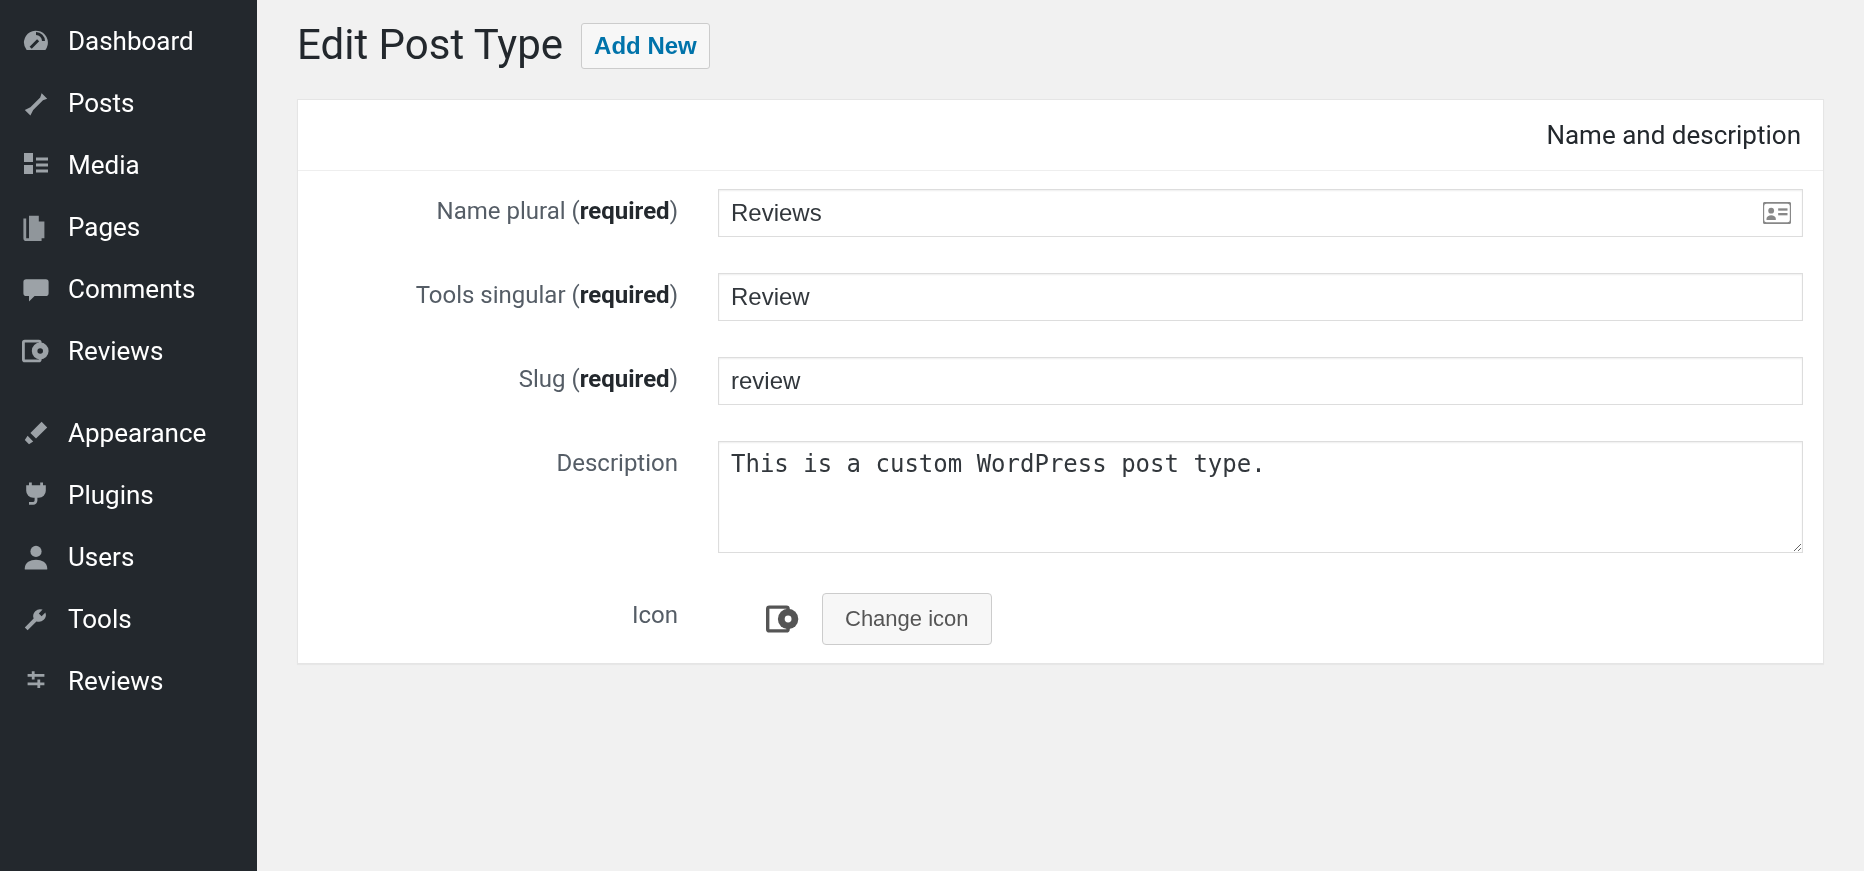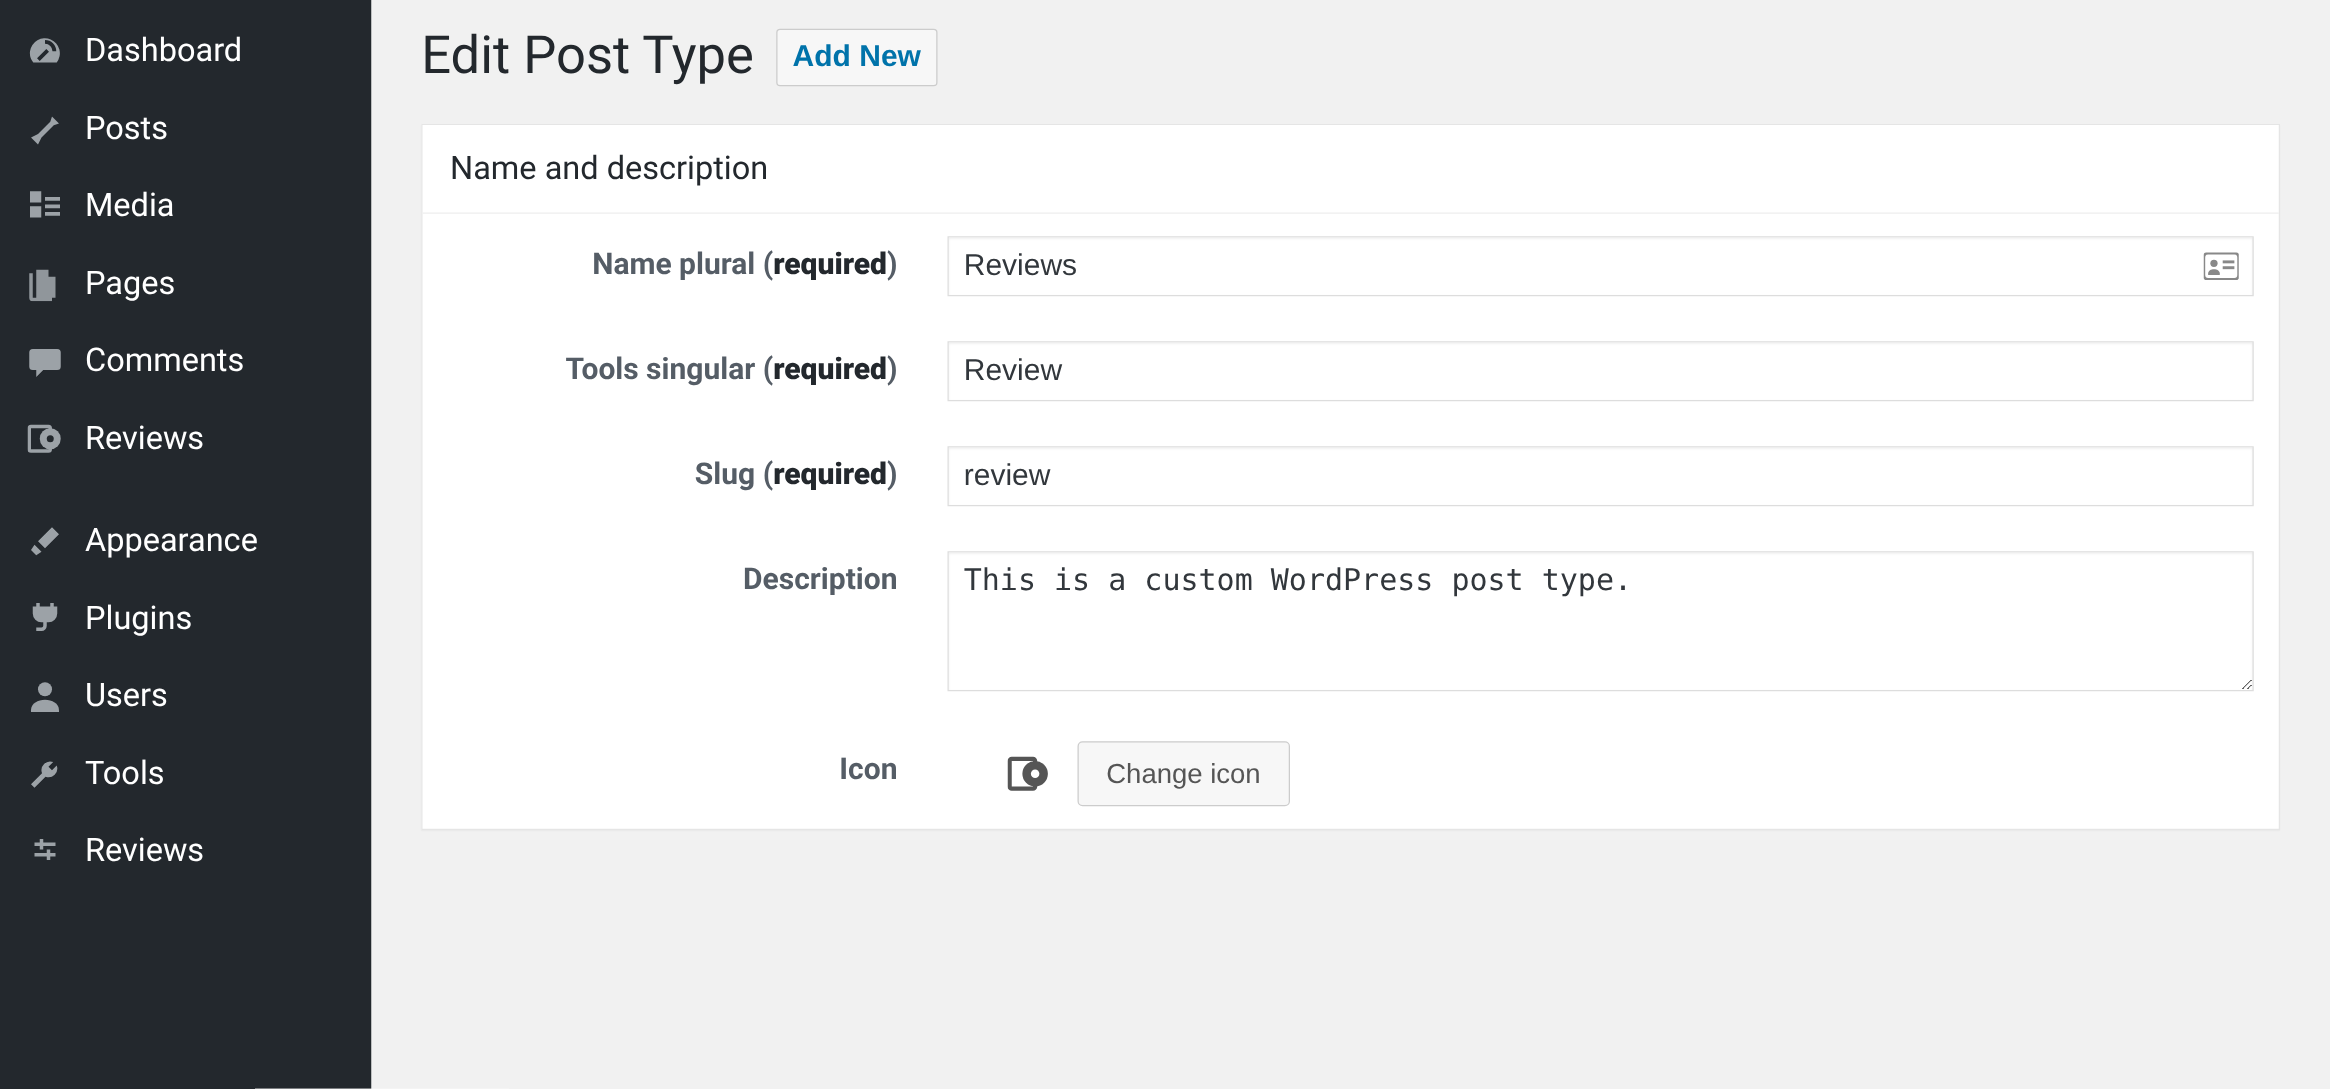--- a/index.html
+++ b/index.html
@@ -4,21 +4,21 @@
 <style>
   * { box-sizing: border-box; margin: 0; padding: 0; }
   body {
     font-family: -apple-system, BlinkMacSystemFont, "Segoe UI", Roboto, Oxygen-Sans, Ubuntu, Cantarell, "Helvetica Neue", sans-serif;
     background: #f1f1f1;
     color: #23282d;
     font-size: 16px;
   }
   .wrap { display: flex; min-height: 100vh; }
   .sidebar {
-    width: 297px;
+    width: 257px;
     background: #23282d;
     color: #eee;
     padding-top: 10px;
     flex-shrink: 0;
   }
   .menu-item {
     display: flex;
     align-items: center;
     height: 62px;
     padding: 0 18px;
@@ -55,30 +55,30 @@
   .panel {
     background: #fff;
     border: 1px solid #e5e5e5;
     box-shadow: 0 1px 1px rgba(0,0,0,.04);
   }
   .panel-title {
     font-size: 26px;
     font-weight: 400;
     padding: 20px 22px;
     border-bottom: 1px solid #eee;
+    text-align: right;
   }
   .form-table { width:100%; border-collapse: collapse; }
   .form-table td { vertical-align: top; padding: 18px 20px; }
   .form-table td.label-cell {
     width: 400px;
     text-align: right;
     font-size: 24px;
     color: #555d66;
     padding-top: 26px;
-    font-weight: bold;
   }
   .form-table td.label-cell b { color:#23282d; }
   .text-input, .textarea-input {
     width: 100%;
     font-size: 24px;
     padding: 8px 12px;
     border: 1px solid #ddd;
     box-shadow: inset 0 1px 2px rgba(0,0,0,.07);
     background:#fff;
     color:#32373c;

